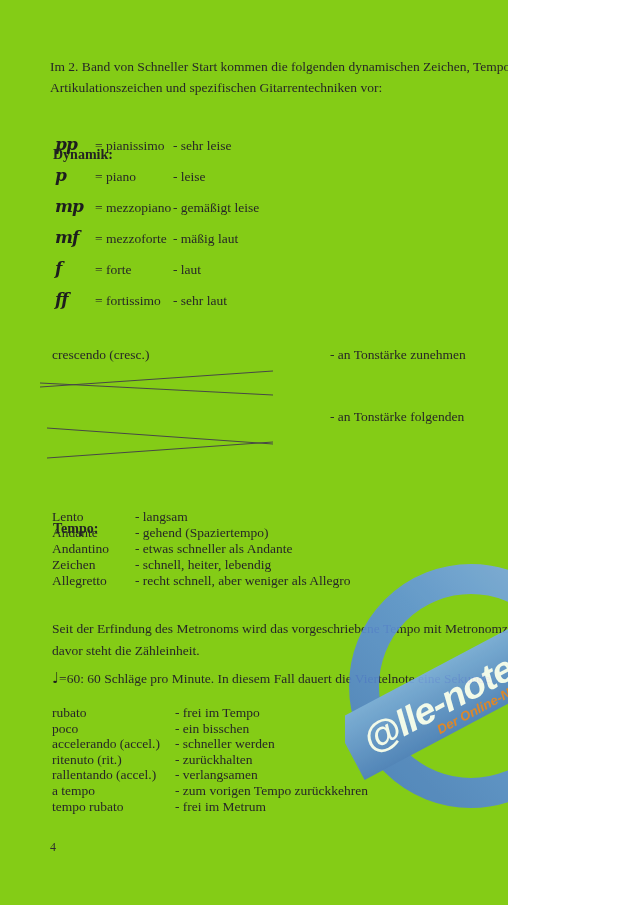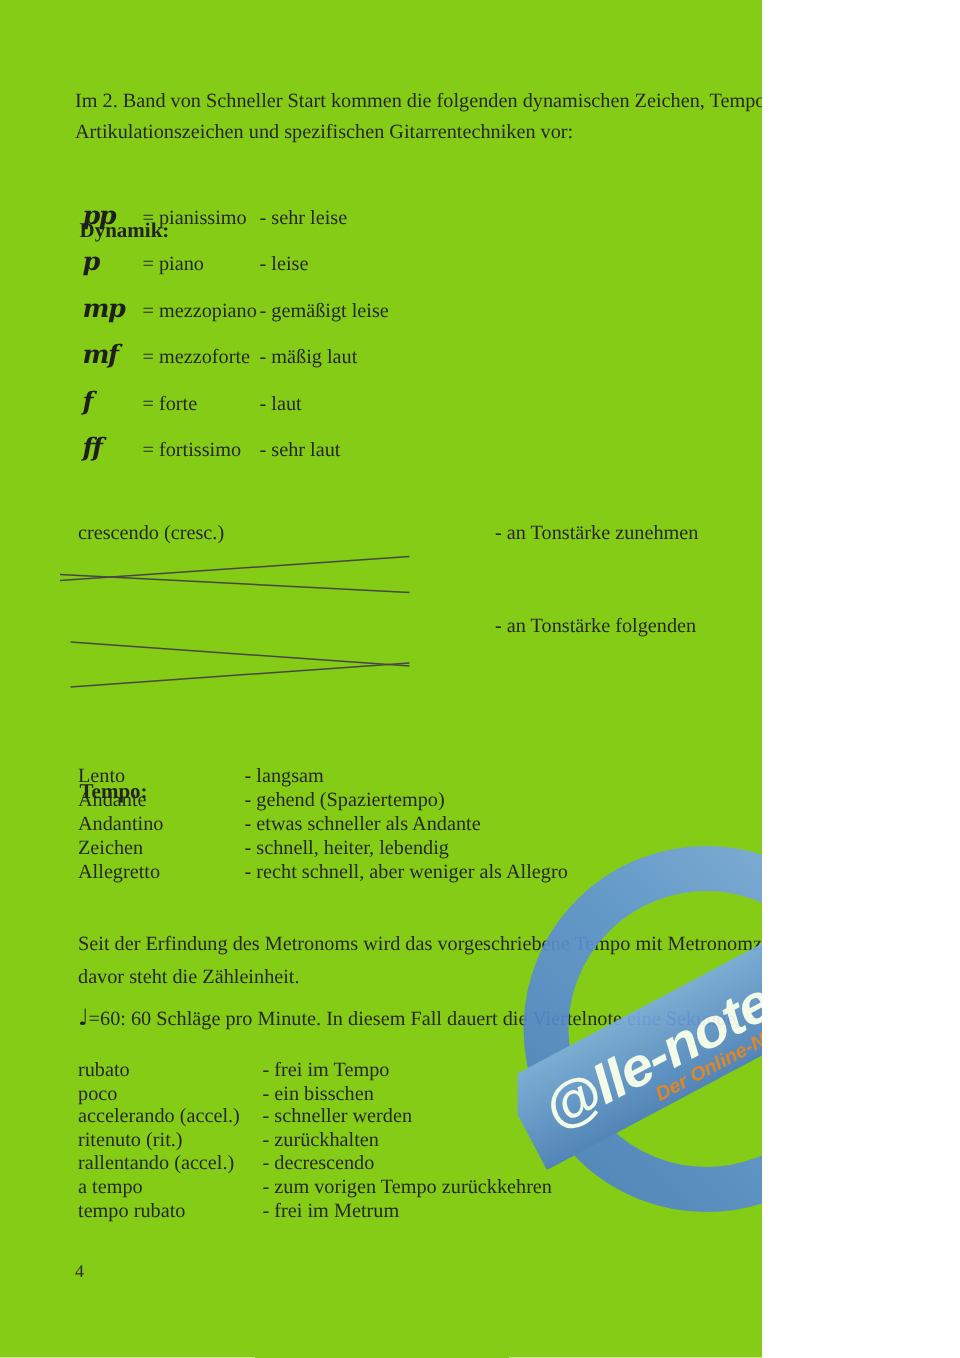--- a/index.html
+++ b/index.html
@@ -34,21 +34,21 @@
     font-style: italic;
     font-weight: bold;
     font-size: 17px;
     color: #1e1e1e;
     letter-spacing: -1px;
   }
   .dyn-name { width: 78px; font-size: 13.5px; }
   .dyn-meaning { font-size: 13.5px; }
   
   .term-row { display: flex; align-items: baseline; }
-  .tempo-rows .term-row { height: 16px; gap: 28px; }
+  .tempo-rows .term-row { height: 16px; }
   .tempo-rows .term { width: 83px; font-size: 13.5px; }
   .mod-rows .term-row { height: 15.6px; }
   .mod-rows .term { width: 123px; font-size: 13.5px; }
   .term-row .meaning { font-size: 13.5px; white-space: nowrap; }
   .note-glyph {
     font-family: "DejaVu Sans", sans-serif;
     font-size: 15px;
     color: #1e1e1e;
   }
   .pagenum { font-size: 12px; color: #2e2e2e; }
@@ -171,21 +171,21 @@
     <div class="term-row">
       <span class="term">accelerando (accel.)</span>
       <span class="meaning">- schneller werden</span>
     </div>
     <div class="term-row">
       <span class="term">ritenuto (rit.)</span>
       <span class="meaning">- zurückhalten</span>
     </div>
     <div class="term-row">
       <span class="term">rallentando (accel.)</span>
-      <span class="meaning">- decrescendo</span>
+      <span class="meaning">- verlangsamen</span>
     </div>
     <div class="term-row">
       <span class="term">a tempo</span>
       <span class="meaning">- zum vorigen Tempo zurückkehren</span>
     </div>
     <div class="term-row">
       <span class="term">tempo rubato</span>
       <span class="meaning">- frei im Metrum</span>
     </div>
   </div>

